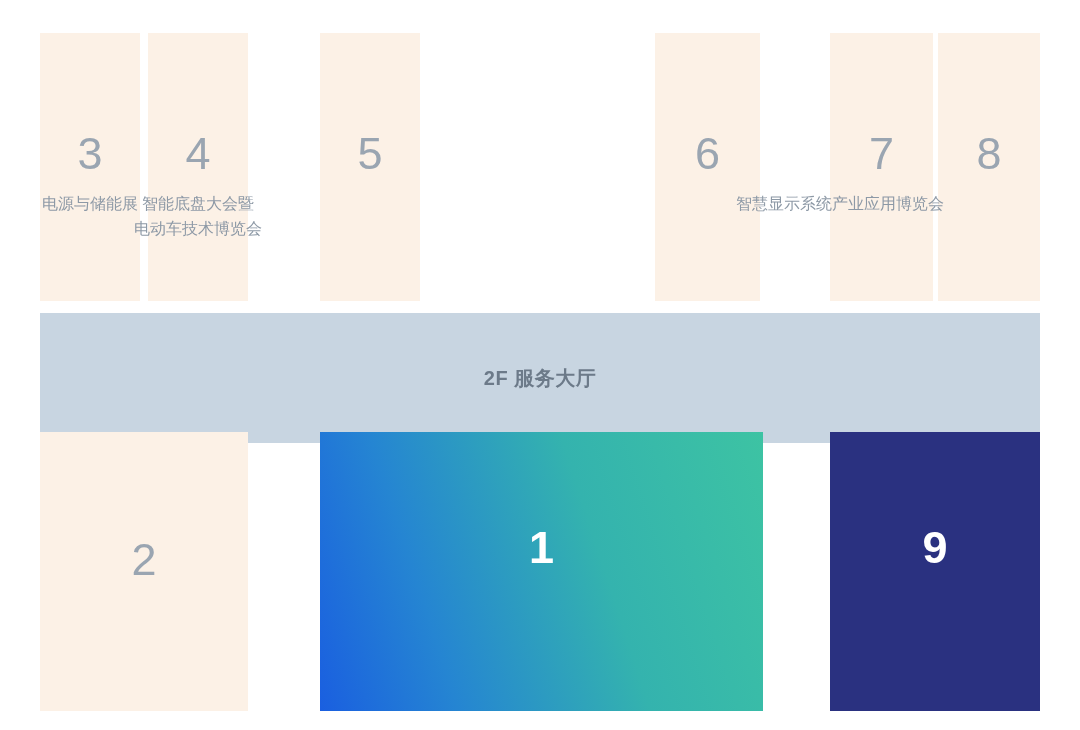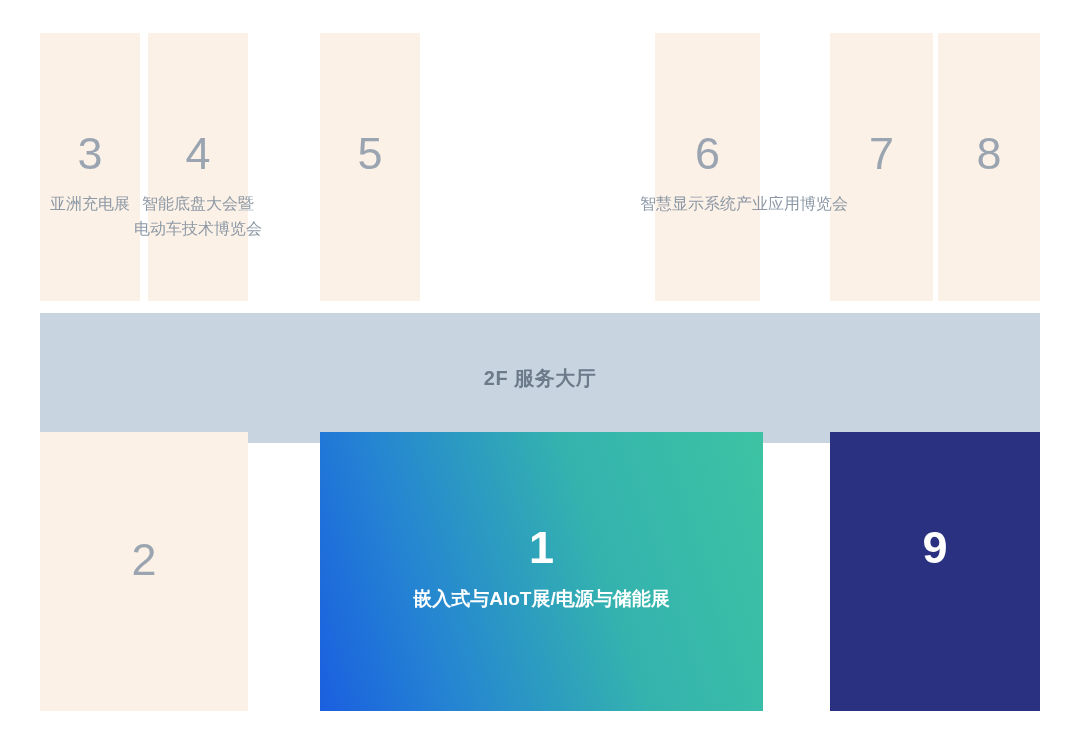--- a/index.html
+++ b/index.html
@@ -97,35 +97,36 @@
     font-weight:700;
     color:#6c7a89;
     letter-spacing:.5px;
   }
 
   
   #group678-label{
     position:absolute;
     left:640px;top:192px;
     width:400px;
+    text-align:center;
     font-size:16px;
     line-height:1.55;
     color:#8d99a6;
     white-space:nowrap;
   }
 </style>
 </head>
 <body>
 
 <div id="map">
 
   <div class="hall beige" style="left:40px;top:33px;width:100px;height:268px;">
     <div class="hall-num" style="top:98px;">3</div>
   </div>
-  <div class="hall-label" style="left:10px;top:192px;width:160px;">亚洲充电展</div>
+  <div class="hall-label" style="left:10px;top:192px;width:160px;">电源与储能展</div>
 
   <div class="hall beige" style="left:148px;top:33px;width:100px;height:268px;">
     <div class="hall-num" style="top:98px;">4</div>
   </div>
   <div class="hall-label" style="left:108px;top:192px;width:180px;">智能底盘大会暨</div>
   <div class="hall-label" style="left:108px;top:217px;width:180px;">电动车技术博览会</div>
 
   <div class="hall beige" style="left:320px;top:33px;width:100px;height:268px;">
     <div class="hall-num" style="top:98px;">5</div>
   </div>
@@ -148,20 +149,19 @@
   <div id="banner">
     <span class="txt">2F 服务大厅</span>
   </div>
 
   <div class="hall beige" style="left:40px;top:432px;width:208px;height:279px;">
     <div class="hall-num" style="top:105px;">2</div>
   </div>
 
   <div class="hall gradient" style="left:320px;top:432px;width:443px;height:279px;">
     <div class="hall-num" style="top:93px;">1</div>
-    <div class="hall-label light" style="left:0;right:0;top:152px;">嵌入式与AIoT展/电源与储能展</div>
   </div>
 
   <div class="hall navy" style="left:830px;top:432px;width:210px;height:279px;">
     <div class="hall-num" style="top:93px;">9</div>
   </div>
 
 </div>
 
 </body></html>

